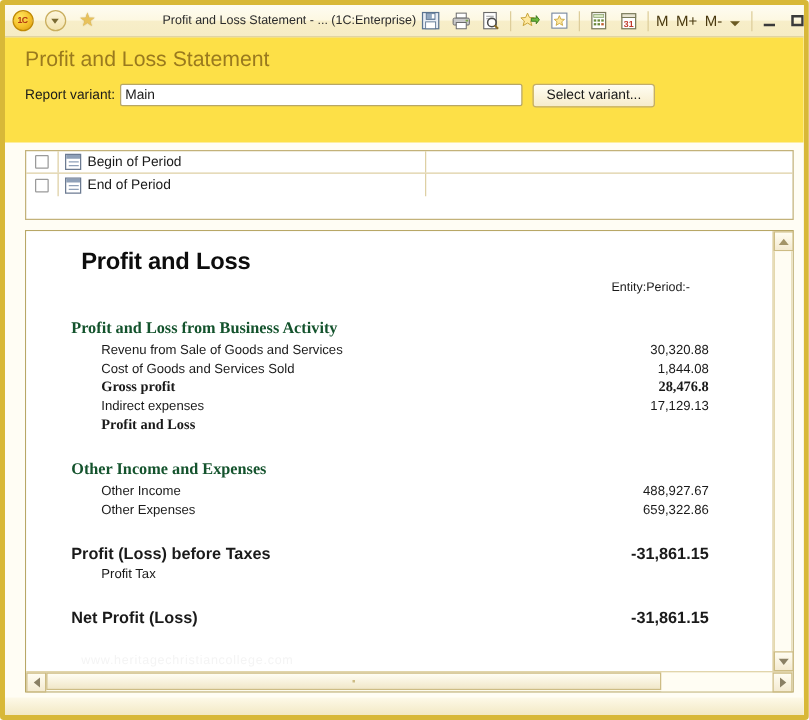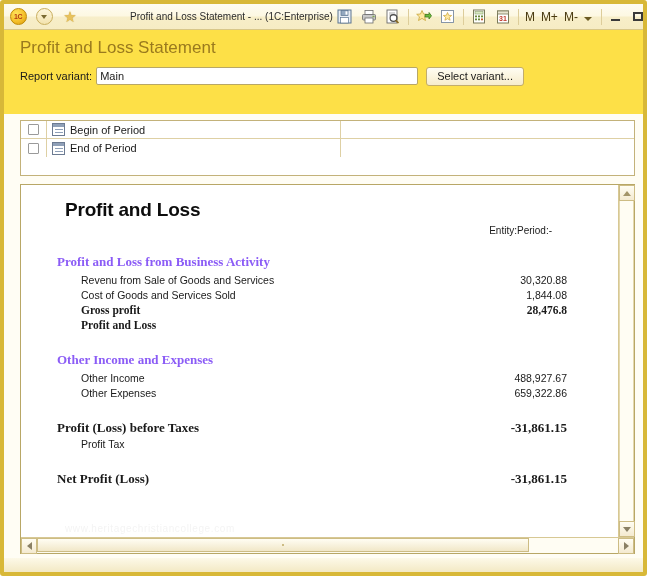--- a/index.html
+++ b/index.html
@@ -392,40 +392,40 @@
     color: #1a1a1a;
     margin: 0 14px 0 2px;
   }
   .rpt-meta .period { margin-right: 34px; }
 
   .rpt-body { margin-top: 18px; }
   .sec-head {
     font-family: "Liberation Serif", serif;
     font-size: 13px;
     font-weight: bold;
-    color: #8b5cf6;
+    color: #14532d;
     margin: 0 0 4px 10px;
   }
   .rpt-line {
     display: flex;
     align-items: baseline;
     font-size: 10.5px;
     color: #1a1a1a;
     height: 15px;
   }
   .rpt-line .lbl { padding-left: 34px; flex: 1 1 auto; white-space: nowrap; }
   .rpt-line .val { width: 120px; text-align: right; padding-right: 33px; white-space: nowrap; }
   .rpt-line.bold .lbl,
   .rpt-line.bold .val {
     font-family: "Liberation Serif", serif;
     font-weight: bold;
     font-size: 11.5px;
   }
   .rpt-line.total {
-    font-family: Liberation Serif, serif;
+    font-family: Liberation Sans, sans-serif;
     font-weight: bold;
     font-size: 13px;
     height: 18px;
     gap: 32px;
   }
   .rpt-line.total .lbl { padding-left: 10px; }
   .gap-md { height: 18px; }
   .watermark {
     position: absolute;
     left: 44px; top: 338px;
@@ -671,20 +671,24 @@
             <span class="val">30,320.88</span>
           </div>
           <div class="rpt-line">
             <span class="lbl">Cost of Goods and Services Sold</span>
             <span class="val">1,844.08</span>
           </div>
           <div class="rpt-line bold">
             <span class="lbl">Gross profit</span>
             <span class="val">28,476.8</span>
           </div>
+          <div class="rpt-line">
+            <span class="lbl">Indirect expenses</span>
+            <span class="val">17,129.13</span>
+          </div>
           <div class="rpt-line bold">
             <span class="lbl">Profit and Loss</span>
           </div>
 
           <div class="gap-md"></div>
 
           <div class="sec-head">Other Income and Expenses</div>
 
           <div class="rpt-line">
             <span class="lbl">Other Income</span>

